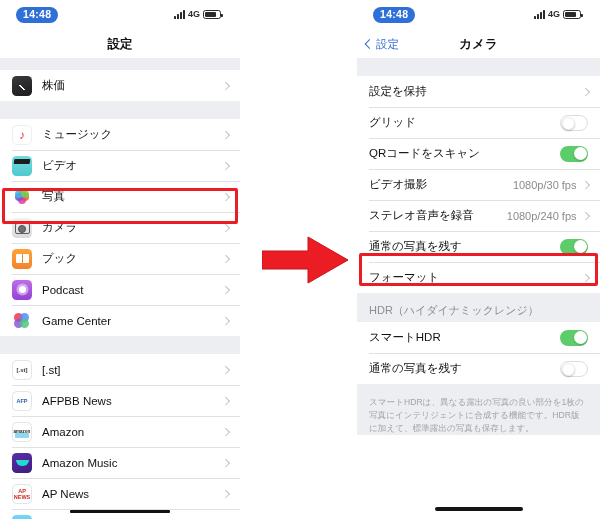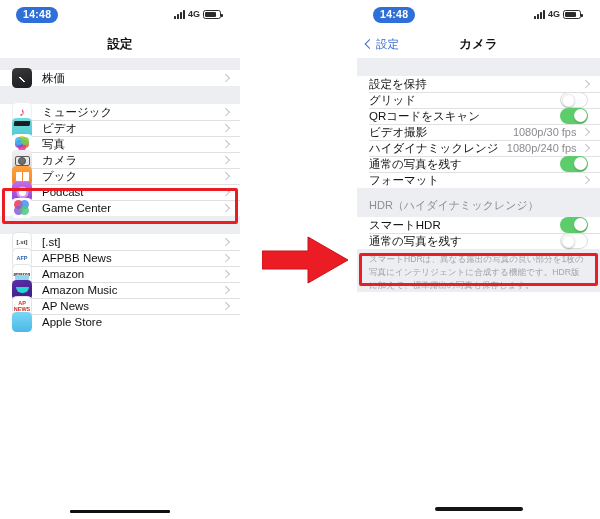--- a/index.html
+++ b/index.html
@@ -67,21 +67,21 @@
     width: 7px; height: 7px; border-left: 1.9px solid #3b6fd4;
     border-bottom: 1.9px solid #3b6fd4; transform: rotate(45deg);
     margin-right: 1px;
   }
   .gap { height: 18px; background: #eceef2; }
   .gap-sm { height: 12px; background: #eceef2; }
   .sect { background: #fff; }
 
   .row {
     position: relative; display: flex; align-items: center;
-    height: 16px; padding-left: 12px; padding-right: 10px;
+    height: 31px; padding-left: 12px; padding-right: 10px;
     background: #fff;
   }
   .row + .row::before {
     content: ""; position: absolute; left: 12px; right: 0; top: 0;
     height: 1px; background: #dfe0e3;
   }
   .row-label {
     font-size: 11.5px; color: #111; flex: 1; white-space: nowrap;
     overflow: hidden;
   }
@@ -155,21 +155,21 @@
   }
   .toggle.off .knob { left: 1.2px; border: 1px solid #ececee; }
   .toggle.on  .knob { right: 1.4px; top: 1.4px; }
 
   
   .sect-header {
     background: #eceef2; padding: 10px 12px 4px 12px;
     font-size: 11px; color: #8d8e93;
   }
   .sect-footer {
-    background: #eceef2; padding: 4px 14px 0 12px;
+    background: #eceef2; padding: 12px 14px 0 12px;
     font-size: 8.6px; color: #a3a4a9; line-height: 1.5;
   }
 
   
   .home-ind {
     position: absolute; bottom: 8px; left: 50%; transform: translateX(-50%);
     width: 88px; height: 4px; background: #141416; border-radius: 3px;
   }
 
   
@@ -376,21 +376,21 @@
         <span class="toggle on">
             <span class="knob"></span>
           </span>
       </div>
       <div class="row">
         <span class="row-label">ビデオ撮影</span>
         <span class="row-value">1080p/30 fps</span>
         <span class="chev"></span>
       </div>
       <div class="row">
-        <span class="row-label">ハイダイナミックレンジ</span>
+        <span class="row-label">ステレオ音声を録音</span>
         <span class="row-value">1080p/240 fps</span>
         <span class="chev"></span>
       </div>
       <div class="row">
         <span class="row-label">通常の写真を残す</span>
         <span class="toggle on">
             <span class="knob"></span>
           </span>
       </div>
       <div class="row">

